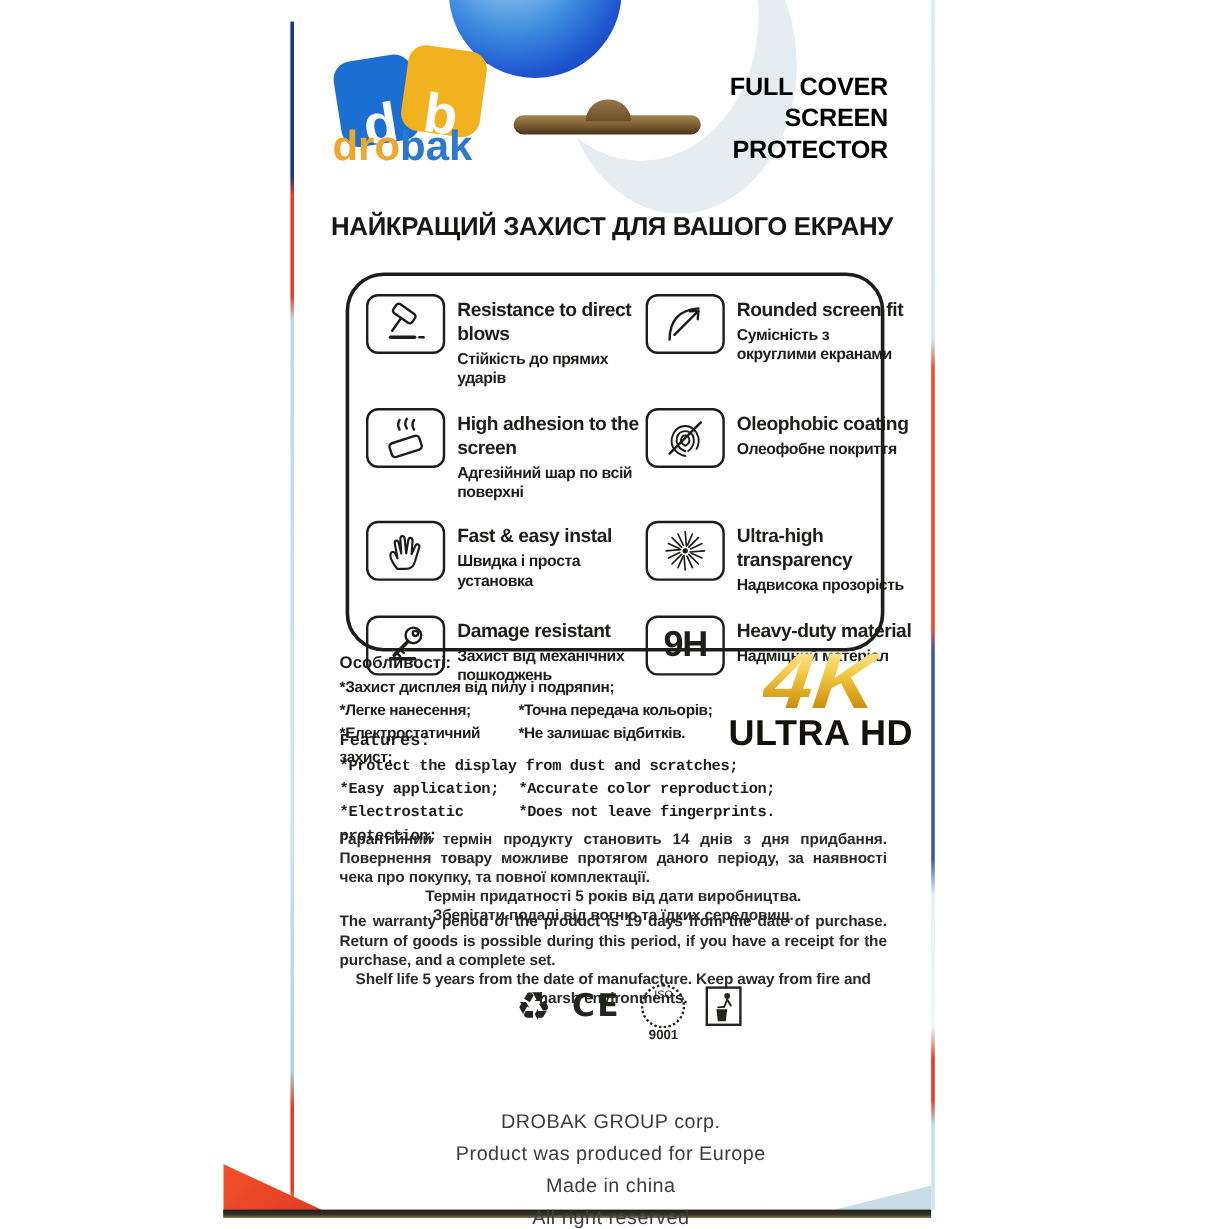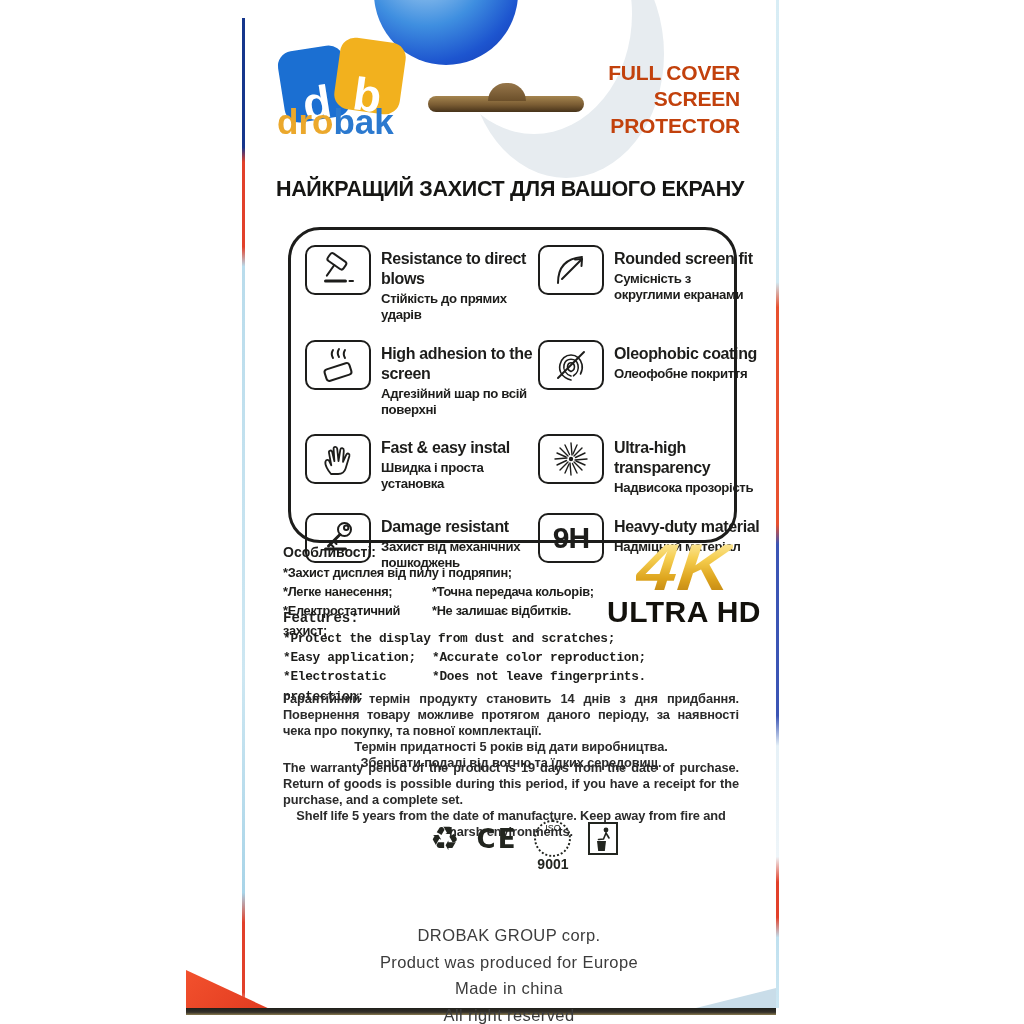--- a/index.html
+++ b/index.html
@@ -46,21 +46,21 @@
     color:#fff;font-weight:800;font-size:46px;line-height:1;}
   .logo-sq.blue{left:6px;top:12px;background:#1b6fd2;transform:rotate(-9deg);z-index:1;}
   .logo-sq.yellow{left:62px;top:4px;background:#f2b11e;transform:rotate(8deg);z-index:2;}
   .logo-sq span{transform:translateY(6px);}
   .logo-text{position:absolute;left:2px;top:66px;font-size:35px;font-weight:700;letter-spacing:0;z-index:3;}
   .logo-text .dro{color:#eba82c;}
   .logo-text .bak{color:#2b79cf;}
 
   
   .fc-title{position:absolute;left:540px;top:60px;width:200px;text-align:right;
-    color:#c2410c;font-weight:800;font-size:21px;line-height:1.26;letter-spacing:-0.2px;}
+    color:#000000;font-weight:800;font-size:21px;line-height:1.26;letter-spacing:-0.2px;}
 
   
   .headline{position:absolute;left:250px;top:177px;width:520px;text-align:center;
     font-size:21.5px;font-weight:800;color:#161614;letter-spacing:-0.3px;}
 
   
   .grid-box{position:absolute;left:288px;top:227px;width:449px;height:316px;
     border:3px solid #1d1d1b;border-radius:32px;box-sizing:border-box;
     padding:15px 6px 8px 14px;
     display:grid;grid-template-columns:233px 1fr;grid-auto-rows:auto;
@@ -100,21 +100,21 @@
   .warranty-ua{top:691px;}
   .warranty-en{top:760px;}
 
   
   .certs{position:absolute;left:430px;top:820px;display:flex;align-items:center;gap:17px;color:#22251f;}
   .recycle{font-size:33px;line-height:1;font-family:"DejaVu Sans",sans-serif;}
   .ce-mark{font-size:26px;font-weight:600;letter-spacing:2px;font-family:"DejaVu Sans",sans-serif;}
   .iso-seal{width:37px;height:37px;border-radius:50%;border:2px dotted #22251f;box-sizing:border-box;
     display:flex;flex-direction:column;align-items:center;justify-content:center;line-height:1;}
   .iso-seal .l1{font-size:9px;font-weight:400;margin-top:17px;}
-  .iso-seal .l2{font-size:14px;font-weight:800;margin-top:24px;}
+  .iso-seal .l2{font-size:11px;font-weight:800;margin-top:24px;}
   .tidy{width:30px;height:33px;border:2px solid #22251f;box-sizing:border-box;
     display:flex;align-items:center;justify-content:center;}
 
   
   .footer{position:absolute;left:309px;top:922px;width:400px;text-align:center;
     font-size:16.5px;font-weight:400;color:#3c3c3c;line-height:1.62;letter-spacing:0.4px;}
 
   svg{display:block;}
 </style>
 </head>

